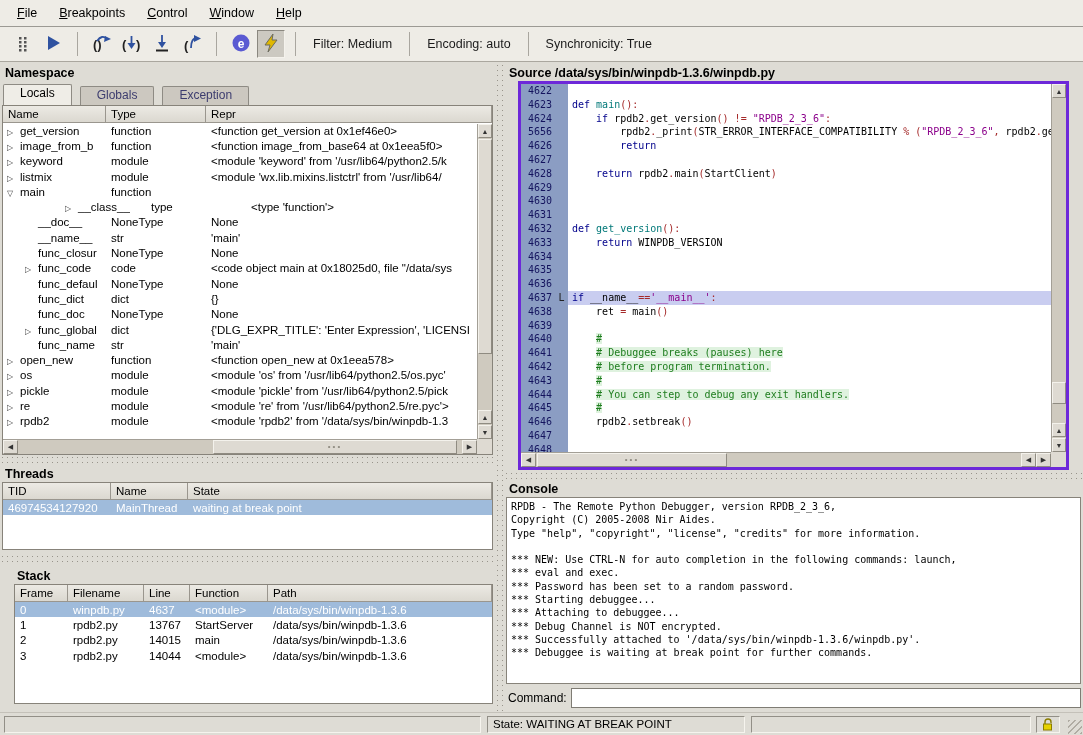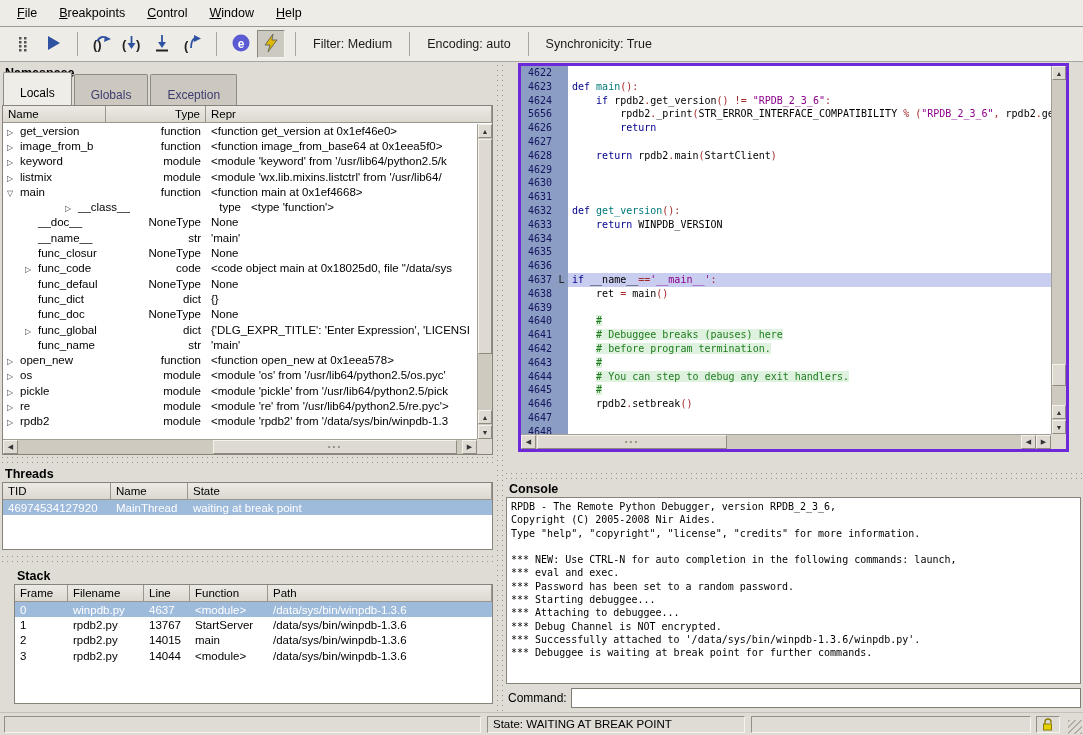--- a/index.html
+++ b/index.html
@@ -23,37 +23,37 @@
   .leftcol  { position:absolute; left:0; top:0; width:495px; bottom:0; }
   .vsplit   { position:absolute; left:495px; top:0; width:9px; bottom:0;
               background-image:radial-gradient(circle,#98948b 0.9px,transparent 1px); background-size:5px 5px; }
   .rightcol { position:absolute; left:504px; right:0; top:0; bottom:0; }
   .hsplit { background-image:radial-gradient(circle,#98948b 0.9px,transparent 1px); background-size:5px 5px; }
 
   .ptitle { font-weight:bold; font-size:12.5px; padding:3px 5px 1px 5px; }
 
   
   .tabs { display:flex; align-items:flex-end; padding-left:3px; height:24px; }
-  .tab { padding:13px 16px 3px 16px; margin-right:2px; background:#ccc8c0; color:#3c3c6e;
+  .tab { padding:1px 16px 3px 16px; margin-right:8px; background:#ccc8c0; color:#3c3c6e;
          border:1px solid #8e8b84; border-bottom:none; border-radius:2px 2px 0 0; font-size:12px; }
   .tab.active { background:#efede7; color:#000; padding-bottom:5px; }
 
   
   .gridbox { position:relative; margin:0 2px; border:1px solid #87837a; background:#fff; }
   .gridhead { display:flex; background:#e2dfd8; border-bottom:1px solid #9a968e; }
   .hcell { border-right:1px solid #9a968e; padding:2px 5px; font-size:11.5px; white-space:nowrap; overflow:hidden;
            background:linear-gradient(#eceae4,#dbd8d0); }
   .gridbody { position:relative; overflow:hidden; background:#fff; }
   .grow { display:flex; height:15.3px; align-items:center; white-space:nowrap; }
   .grow.sel { background:#9fbbdb; color:#fff; }
   .gcell { padding:0 5px; overflow:hidden; white-space:nowrap; font-size:11.5px; flex:none; }
   .arrow { display:inline-block; width:13px; font-size:8px; color:#444; }
 
   
-  .ns-c0 { width:103px; } .ns-c1 { width:100px;text-align:right; } .ns-c2 { flex:1 1 auto; }
+  .ns-c0 { width:103px; } .ns-c1 { width:100px; } .ns-c2 { flex:1 1 auto; }
   
   .th-c0 { width:108px; } .th-c1 { width:77px; } .th-c2 { flex:1 1 auto; }
   
   .st-c0 { width:53px; } .st-c1 { width:76px; } .st-c2 { width:46px; } .st-c3 { width:78px; } .st-c4 { flex:1 1 auto; }
 
   
   .sb { background:#cfcabf; }
   .sb-btn { background:#dedad2; border:1px solid; border-color:#f4f2ec #8f8b81 #8f8b81 #f4f2ec;
             display:flex; align-items:center; justify-content:center; font-size:7px; color:#333; }
   .sb-thumb { background:#dedad2; border:1px solid; border-color:#f4f2ec #8f8b81 #8f8b81 #f4f2ec; position:absolute; }
@@ -223,21 +223,20 @@
               <span class="gcell ns-c2">&lt;module 'keyword' from '/usr/lib64/python2.5/k</span>
             </div>
             <div class="grow">
               <span class="gcell ns-c0" style="padding-left: 4px;"><span class="arrow">▷</span>listmix</span>
               <span class="gcell ns-c1">module</span>
               <span class="gcell ns-c2">&lt;module 'wx.lib.mixins.listctrl' from '/usr/lib64/</span>
             </div>
             <div class="grow">
               <span class="gcell ns-c0" style="padding-left: 4px;"><span class="arrow">▽</span>main</span>
               <span class="gcell ns-c1">function</span>
-              <span class="gcell ns-c2">&lt;function main at 0x1ef4668&gt;</span>
             </div>
             <div class="grow">
               <span class="gcell ns-c0" style="padding-left: 22px; margin-left: 40px;"><span class="arrow">▷</span>__class__</span>
               <span class="gcell ns-c1">type</span>
               <span class="gcell ns-c2">&lt;type 'function'&gt;</span>
             </div>
             <div class="grow">
               <span class="gcell ns-c0" style="padding-left: 22px;"><span class="arrow"></span>__doc__</span>
               <span class="gcell ns-c1">NoneType</span>
               <span class="gcell ns-c2">None</span>
@@ -389,20 +388,21 @@
           </div>
       </div>
     </section>
   </div>
 
   <div class="vsplit"></div>
 
   <div class="rightcol">
 
     <section style="position:absolute;left:0;right:0;top:0;height:408px;">
+      <div class="ptitle">Source /data/sys/bin/winpdb-1.3.6/winpdb.py</div>
       <div class="codebox">
         <div class="codelines">
             <div class="srcline">
               <span class="gut">4622</span>
               <span class="mark"></span>
               <span class="scode"></span>
             </div>
             <div class="srcline">
               <span class="gut">4623</span>
               <span class="mark"></span>

